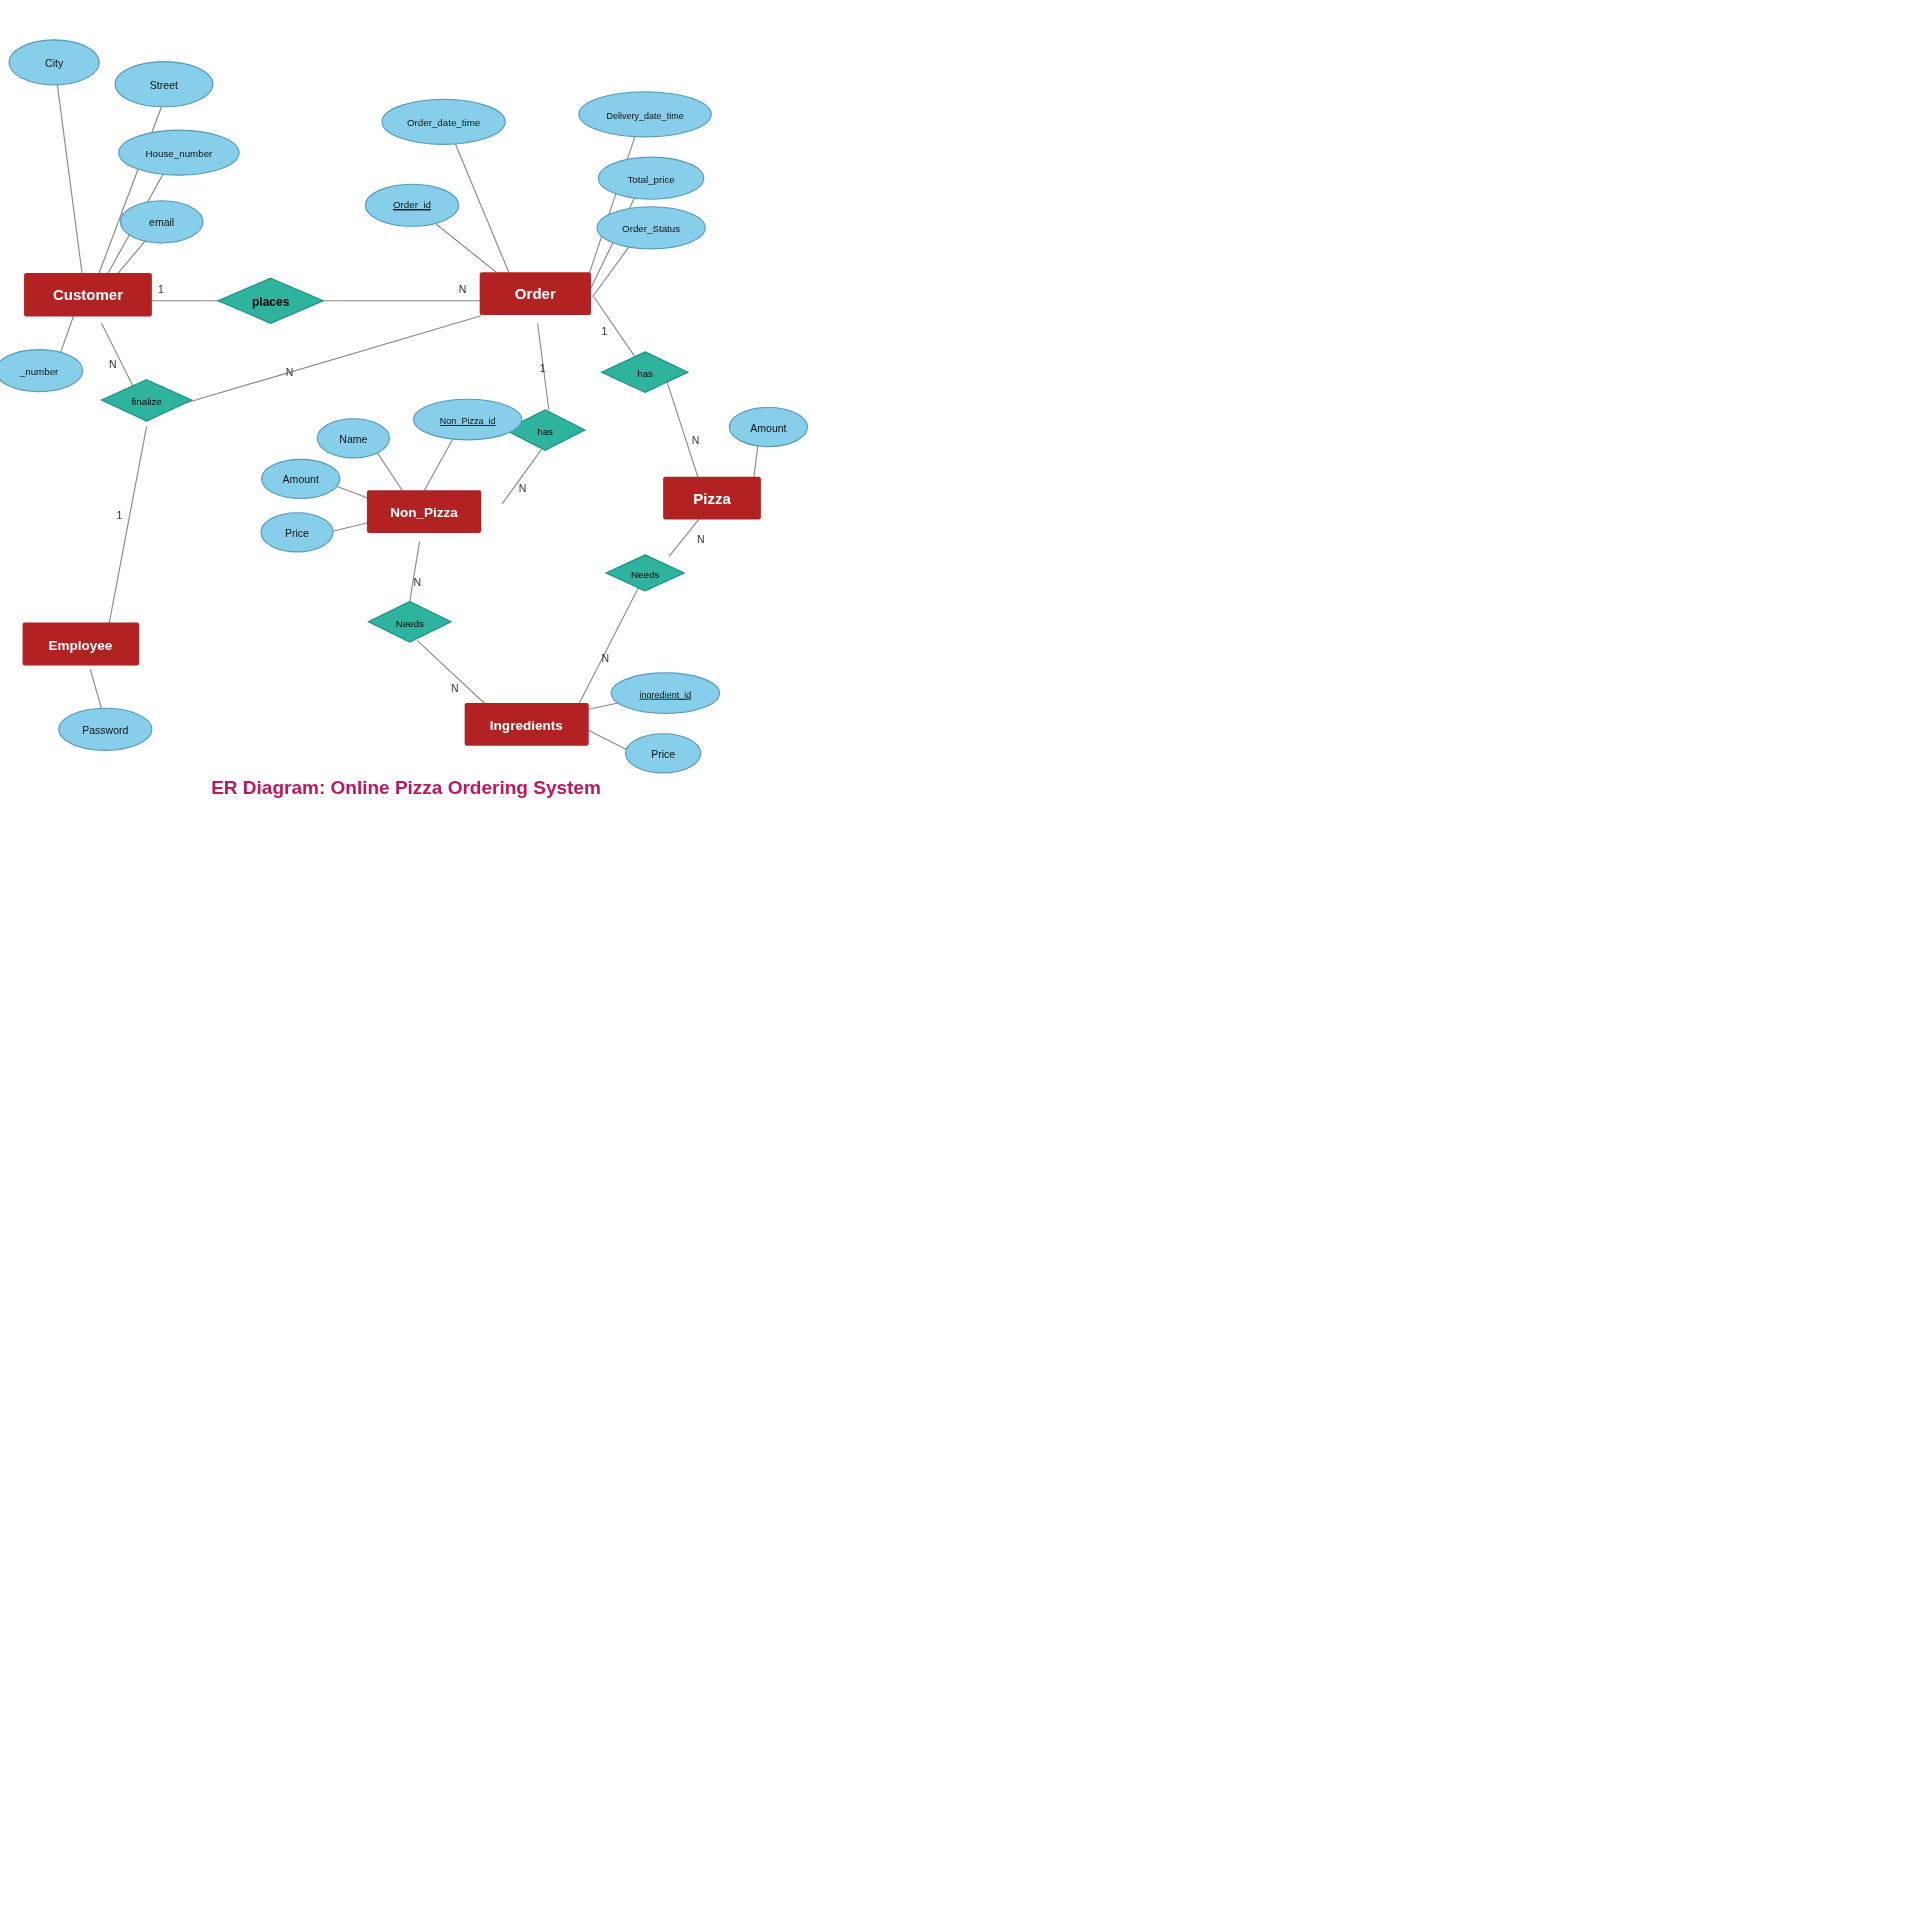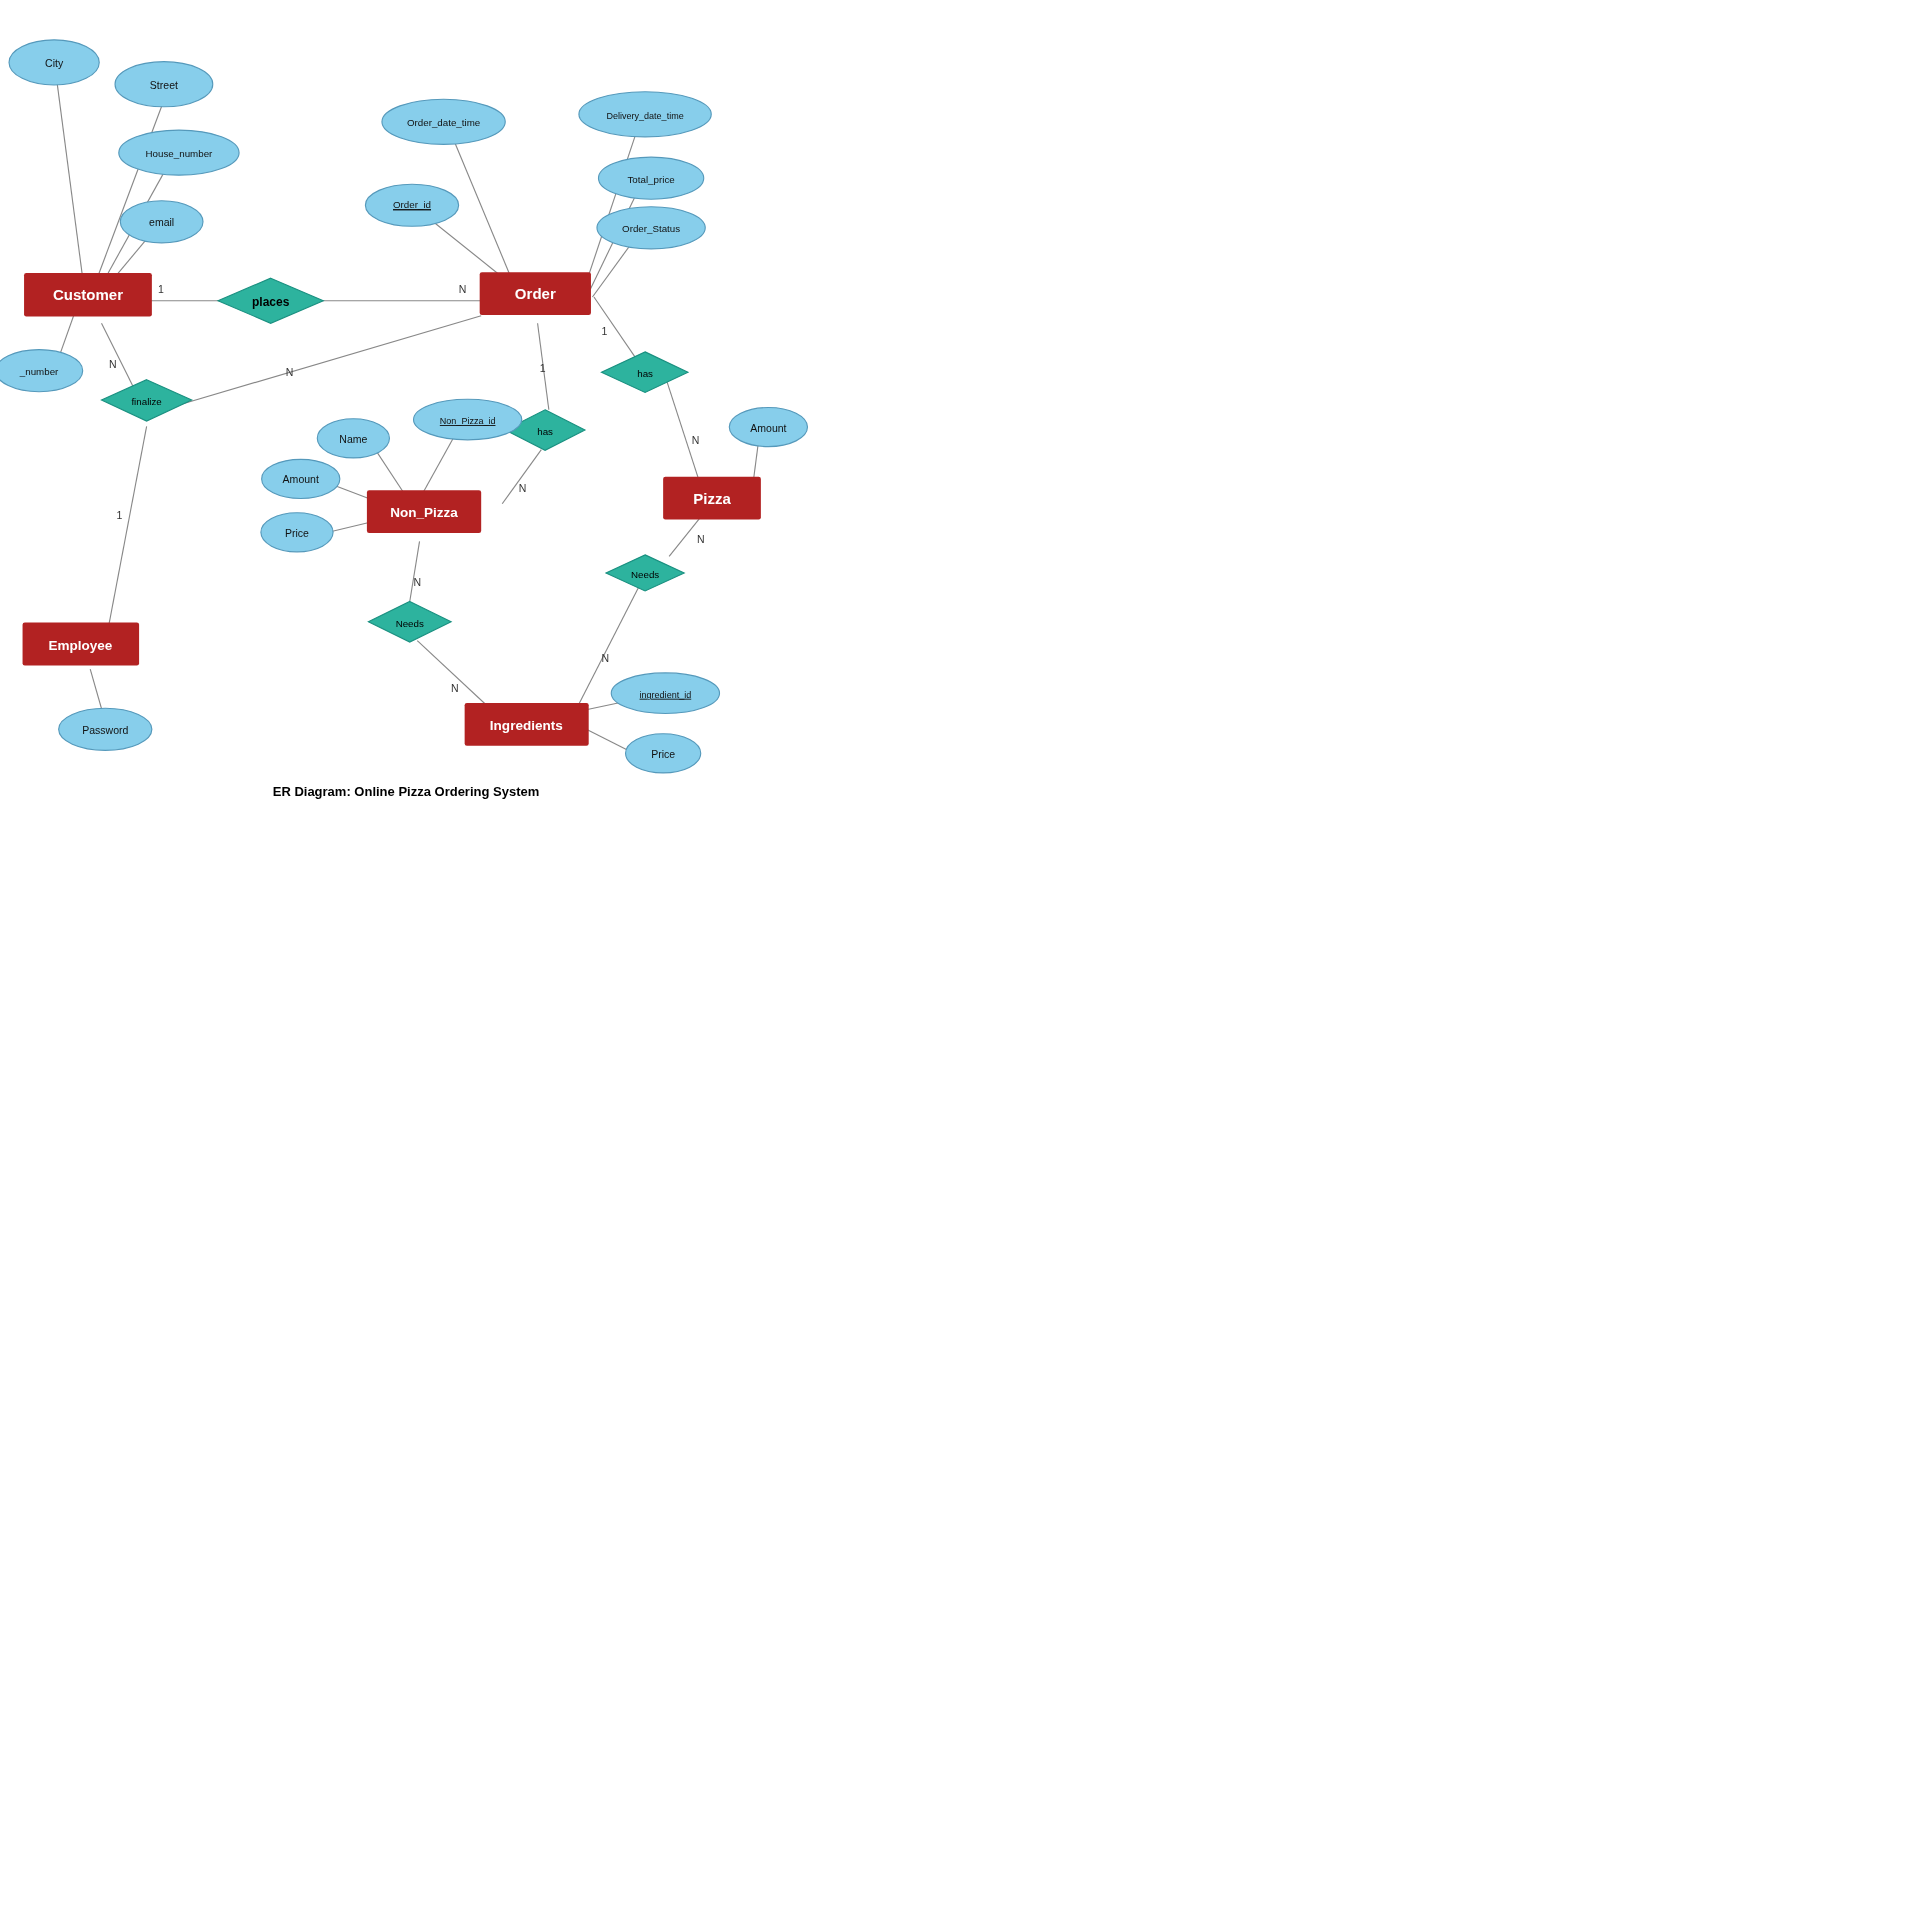--- a/index.html
+++ b/index.html
@@ -13,23 +13,23 @@
     svg {
       position: absolute;
       top: 0; left: 0;
       width: 100%; height: 100%;
     }
     .title {
       position: absolute;
       bottom: 13.5px;
       left: 50%;
       transform: translateX(-50%);
-      font-size: 13px;
+      font-size: 19px;
       font-weight: bold;
-      color: #000000;
+      color: #be185d;
       white-space: nowrap;
     }
   </style>
 </head>
 <body>
 
 <div class="diagram-container">
   <svg id="main-svg" viewBox="0 0 1080 1000" xmlns="http://www.w3.org/2000/svg">
 
     <line x1="110" y1="330" x2="75" y2="63" stroke="#888" stroke-width="1.5"></line>

